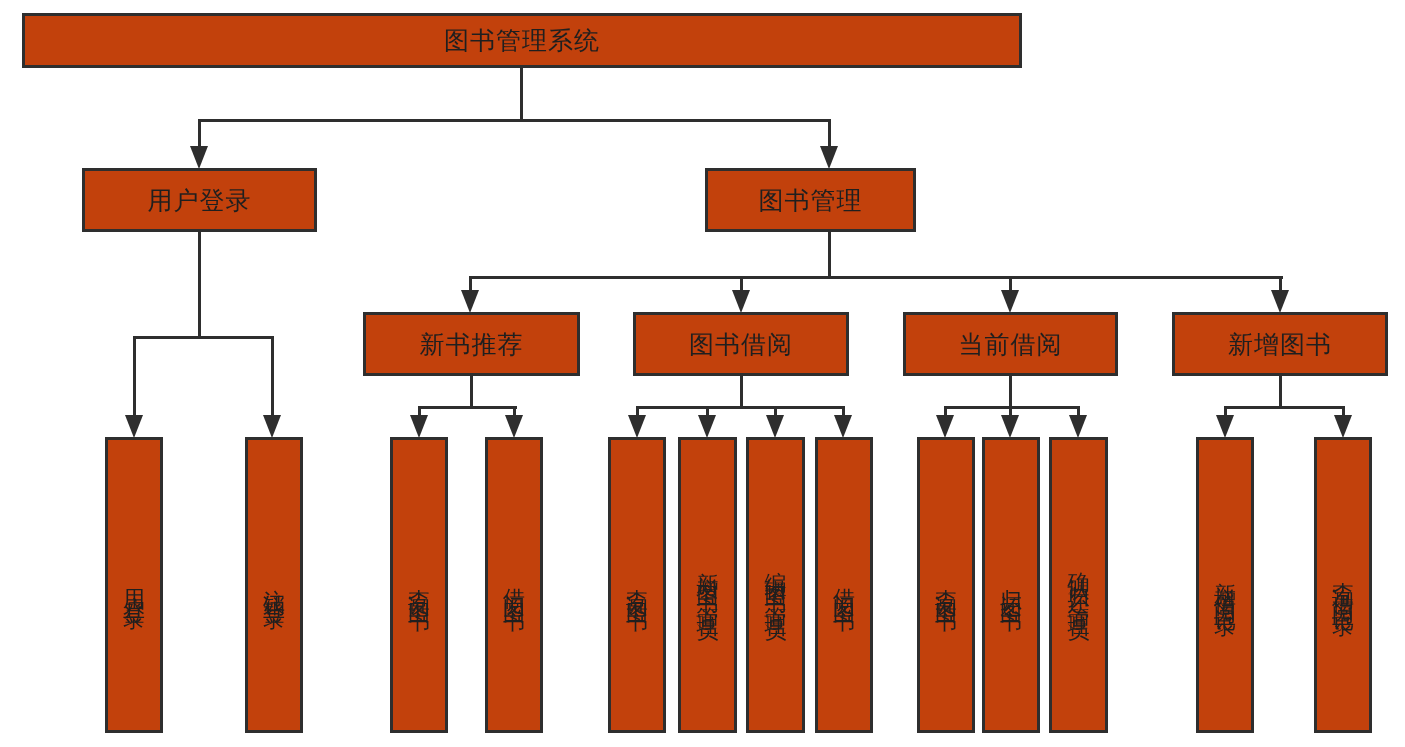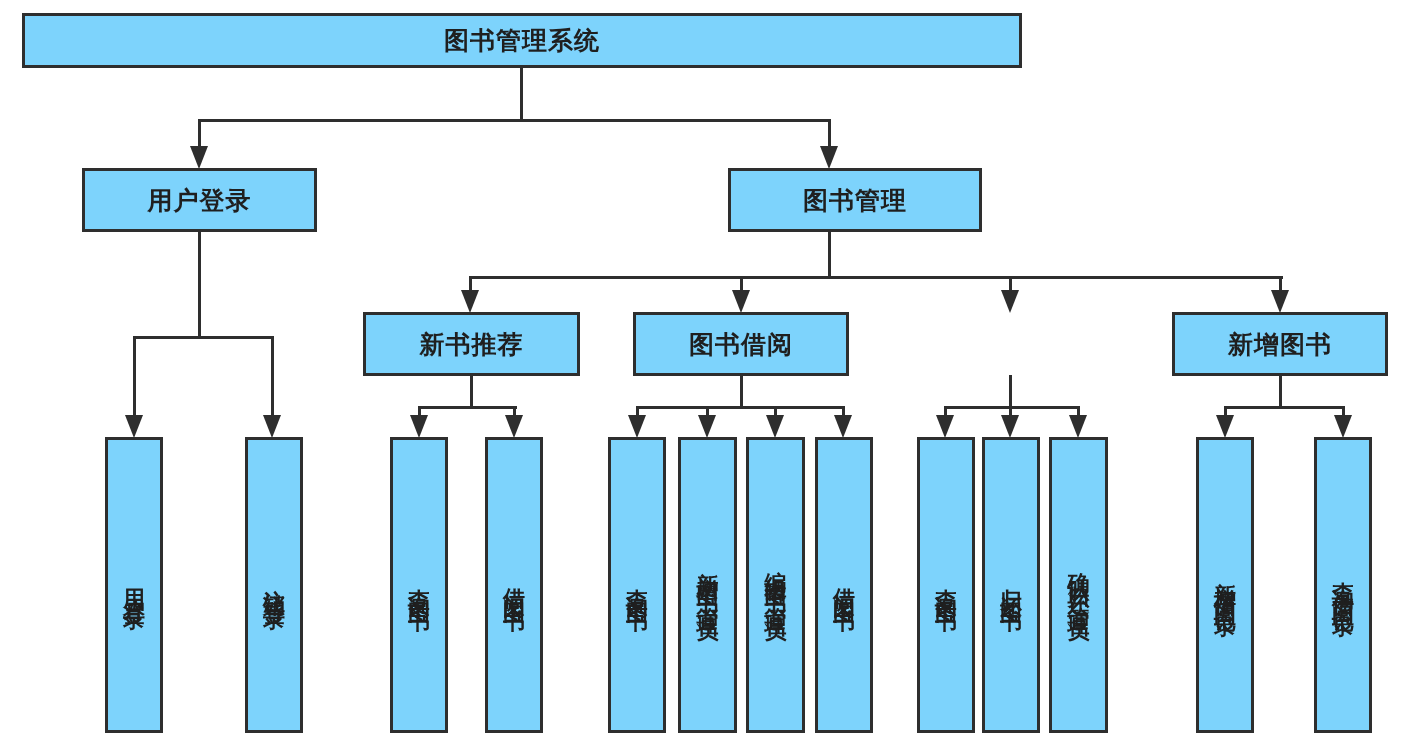--- a/index.html
+++ b/index.html
@@ -7,25 +7,24 @@
     position:relative;
     width:1405px;height:747px;
     background:#ffffff;
     font-family:"Liberation Sans","DejaVu Sans",sans-serif;
     overflow:hidden;
   }
   .node{
     position:absolute;
     box-sizing:border-box;
     border:3px solid #2e2e2e;
-    background:#7dd3fc;
+    background:#c2410c;
     color:#1f1f1f;
     display:flex;align-items:center;justify-content:center;
     text-align:center;
-    font-weight:bold;
   }
   .hnode{font-size:25px;letter-spacing:1px;}
   .leaf{
     font-size:22px;
     writing-mode:vertical-rl;
     text-orientation:mixed;
     letter-spacing:7px;
     line-height:1;
   }
   .vline{position:absolute;width:3px;background:#2e2e2e;}
@@ -53,21 +52,21 @@
   <div class="node hnode" style="left:22px;top:13px;width:1000px;height:55px;">图书管理系统</div>
 
   <div class="vline" style="left:520px;top:68px;height:51px;"></div>
   <div class="hline" style="left:198px;top:119px;width:633px;"></div>
   <div class="vline" style="left:198px;top:119px;height:29px;"></div>
   <div class="arw" style="left:190px;top:146px;"></div>
   <div class="vline" style="left:828px;top:119px;height:29px;"></div>
   <div class="arw" style="left:820px;top:146px;"></div>
 
   <div class="node hnode" style="left:82px;top:168px;width:235px;height:64px;">用户登录</div>
-  <div class="node hnode" style="left:728px;top:168px;width:254px;height:64px;">图书管理</div>
+  <div class="node hnode" style="left:705px;top:168px;width:211px;height:64px;">图书管理</div>
 
   <div class="vline" style="left:198px;top:232px;height:105px;"></div>
   <div class="hline" style="left:133px;top:336px;width:141px;"></div>
   <div class="vline" style="left:133px;top:336px;height:81px;"></div>
   <div class="arw" style="left:125px;top:415px;"></div>
   <div class="vline" style="left:271px;top:336px;height:81px;"></div>
   <div class="arw" style="left:263px;top:415px;"></div>
 
   <div class="vline" style="left:828px;top:232px;height:46px;"></div>
   <div class="hline" style="left:469px;top:276px;width:814px;"></div>
@@ -75,20 +74,21 @@
   <div class="arw" style="left:461px;top:290px;"></div>
   <div class="vline" style="left:740px;top:276px;height:16px;"></div>
   <div class="arw" style="left:732px;top:290px;"></div>
   <div class="vline" style="left:1009px;top:276px;height:16px;"></div>
   <div class="arw" style="left:1001px;top:290px;"></div>
   <div class="vline" style="left:1279px;top:276px;height:16px;"></div>
   <div class="arw" style="left:1271px;top:290px;"></div>
 
   <div class="node hnode" style="left:633px;top:312px;width:216px;height:64px;">图书借阅</div>
   <div class="node hnode" style="left:363px;top:312px;width:217px;height:64px;">新书推荐</div>
+  <div class="node hnode" style="left:903px;top:312px;width:215px;height:64px;">当前借阅</div>
   <div class="node hnode" style="left:1172px;top:312px;width:216px;height:64px;">新增图书</div>
 
   <div class="vline" style="left:470px;top:375px;height:33px;"></div>
   <div class="hline" style="left:418px;top:406px;width:99px;"></div>
   <div class="vline" style="left:418px;top:406px;height:12px;"></div>
   <div class="arw" style="left:410px;top:415px;"></div>
   <div class="vline" style="left:513px;top:406px;height:12px;"></div>
   <div class="arw" style="left:505px;top:415px;"></div>
 
   <div class="vline" style="left:740px;top:375px;height:33px;"></div>

